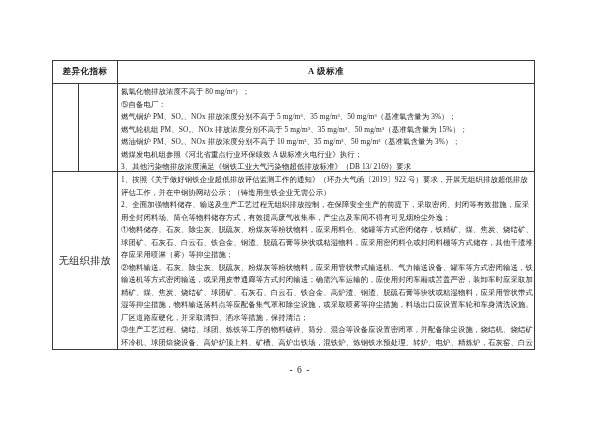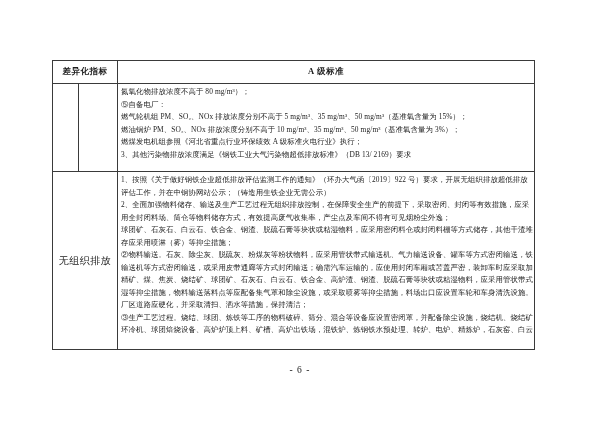--- a/index.html
+++ b/index.html
@@ -63,36 +63,38 @@
       <div class="cell th th-content">A 级标准</div>
     </div>
 
     <div class="trow row1">
       <div class="cell sub1 b-right"></div>
       <div class="cell sub2 b-right"></div>
       <div class="cell content-cell">
         <div class="lines">
             <div class="line">氮氧化物排放浓度不高于 80 mg/m³）；</div>
             <div class="line">⑤自备电厂：</div>
+            <div class="line">燃气锅炉 PM、SO₂、NOx 排放浓度分别不高于 5 mg/m³、35 mg/m³、50 mg/m³（基准氧含量为 3%）；</div>
             <div class="line">燃气轮机组 PM、SO₂、NOx 排放浓度分别不高于 5 mg/m³、35 mg/m³、50 mg/m³（基准氧含量为 15%）；</div>
             <div class="line">燃油锅炉 PM、SO₂、NOx 排放浓度分别不高于 10 mg/m³、35 mg/m³、50 mg/m³（基准氧含量为 3%）；</div>
             <div class="line">燃煤发电机组参照《河北省重点行业环保绩效 A 级标准火电行业》执行；</div>
             <div class="line">3、其他污染物排放浓度满足《钢铁工业大气污染物超低排放标准》（DB 13/ 2169）要求</div>
           </div>
       </div>
     </div>
 
     <div class="trow row2">
       <div class="cell label-cell b-right">无组织排放</div>
       <div class="cell content-cell">
         <div class="lines">
             <div class="line">1、按照《关于做好钢铁企业超低排放评估监测工作的通知》（环办大气函〔2019〕922 号）要求，开展无组织排放超低排放</div>
             <div class="line">评估工作，并在中钢协网站公示；（铸造用生铁企业无需公示）</div>
             <div class="line">2、全面加强物料储存、输送及生产工艺过程无组织排放控制，在保障安全生产的前提下，采取密闭、封闭等有效措施，应采</div>
             <div class="line">用全封闭料场、筒仓等物料储存方式，有效提高废气收集率，产尘点及车间不得有可见烟粉尘外逸；</div>
+            <div class="line">①物料储存。石灰、除尘灰、脱硫灰、粉煤灰等粉状物料，应采用料仓、储罐等方式密闭储存，铁精矿、煤、焦炭、烧结矿、</div>
             <div class="line">球团矿、石灰石、白云石、铁合金、钢渣、脱硫石膏等块状或粘湿物料，应采用密闭料仓或封闭料棚等方式储存，其他干渣堆</div>
             <div class="line">存应采用喷淋（雾）等抑尘措施；</div>
             <div class="line">②物料输送。石灰、除尘灰、脱硫灰、粉煤灰等粉状物料，应采用管状带式输送机、气力输送设备、罐车等方式密闭输送，铁</div>
             <div class="line">输送机等方式密闭输送，或采用皮带通廊等方式封闭输送；确需汽车运输的，应使用封闭车厢或苫盖严密，装卸车时应采取加</div>
             <div class="line">精矿、煤、焦炭、烧结矿、球团矿、石灰石、白云石、铁合金、高炉渣、钢渣、脱硫石膏等块状或粘湿物料，应采用管状带式</div>
             <div class="line">湿等抑尘措施，物料输送落料点等应配备集气罩和除尘设施，或采取喷雾等抑尘措施，料场出口应设置车轮和车身清洗设施。</div>
             <div class="line">厂区道路应硬化，并采取清扫、洒水等措施，保持清洁；</div>
             <div class="line">③生产工艺过程。烧结、球团、炼铁等工序的物料破碎、筛分、混合等设备应设置密闭罩，并配备除尘设施，烧结机、烧结矿</div>
             <div class="line">环冷机、球团焙烧设备、高炉炉顶上料、矿槽、高炉出铁场，混铁炉、炼钢铁水预处理、转炉、电炉、精炼炉，石灰窑、白云</div>
           </div>

